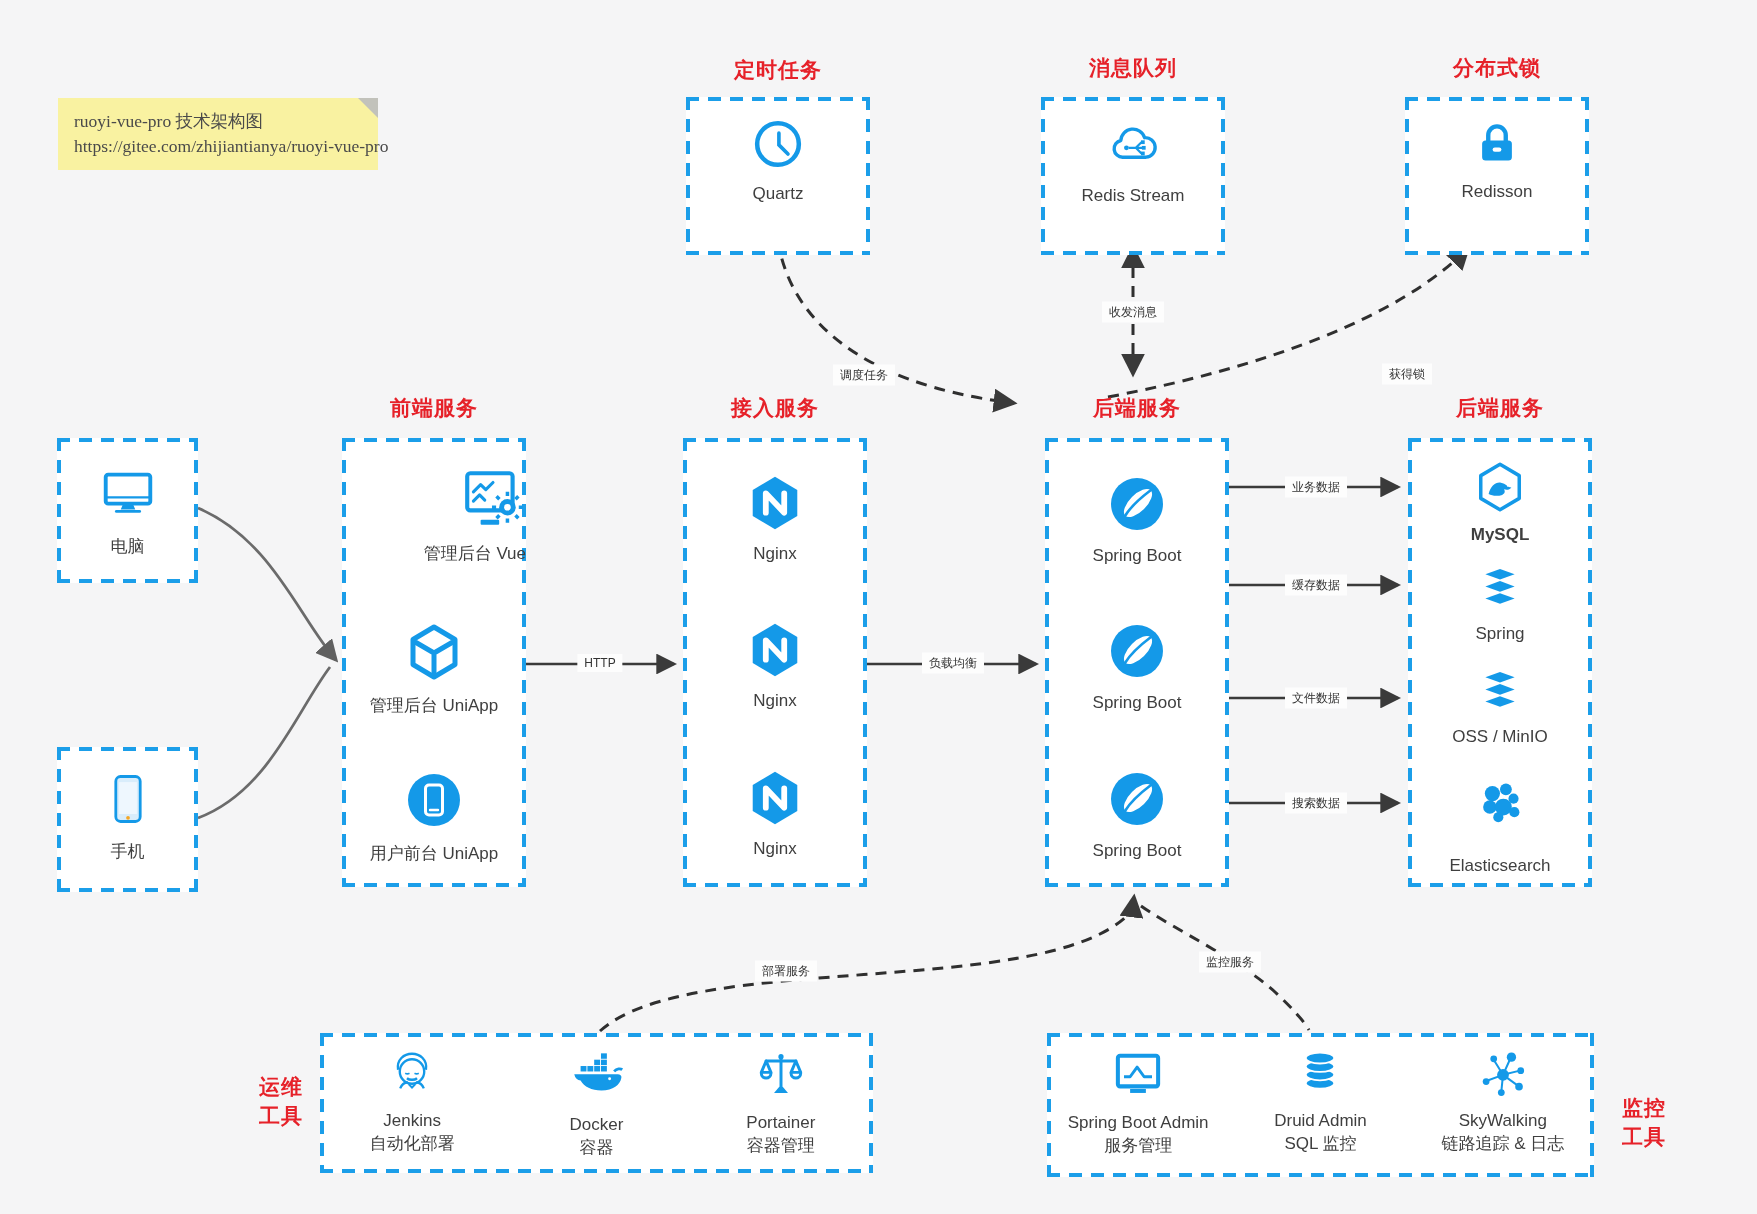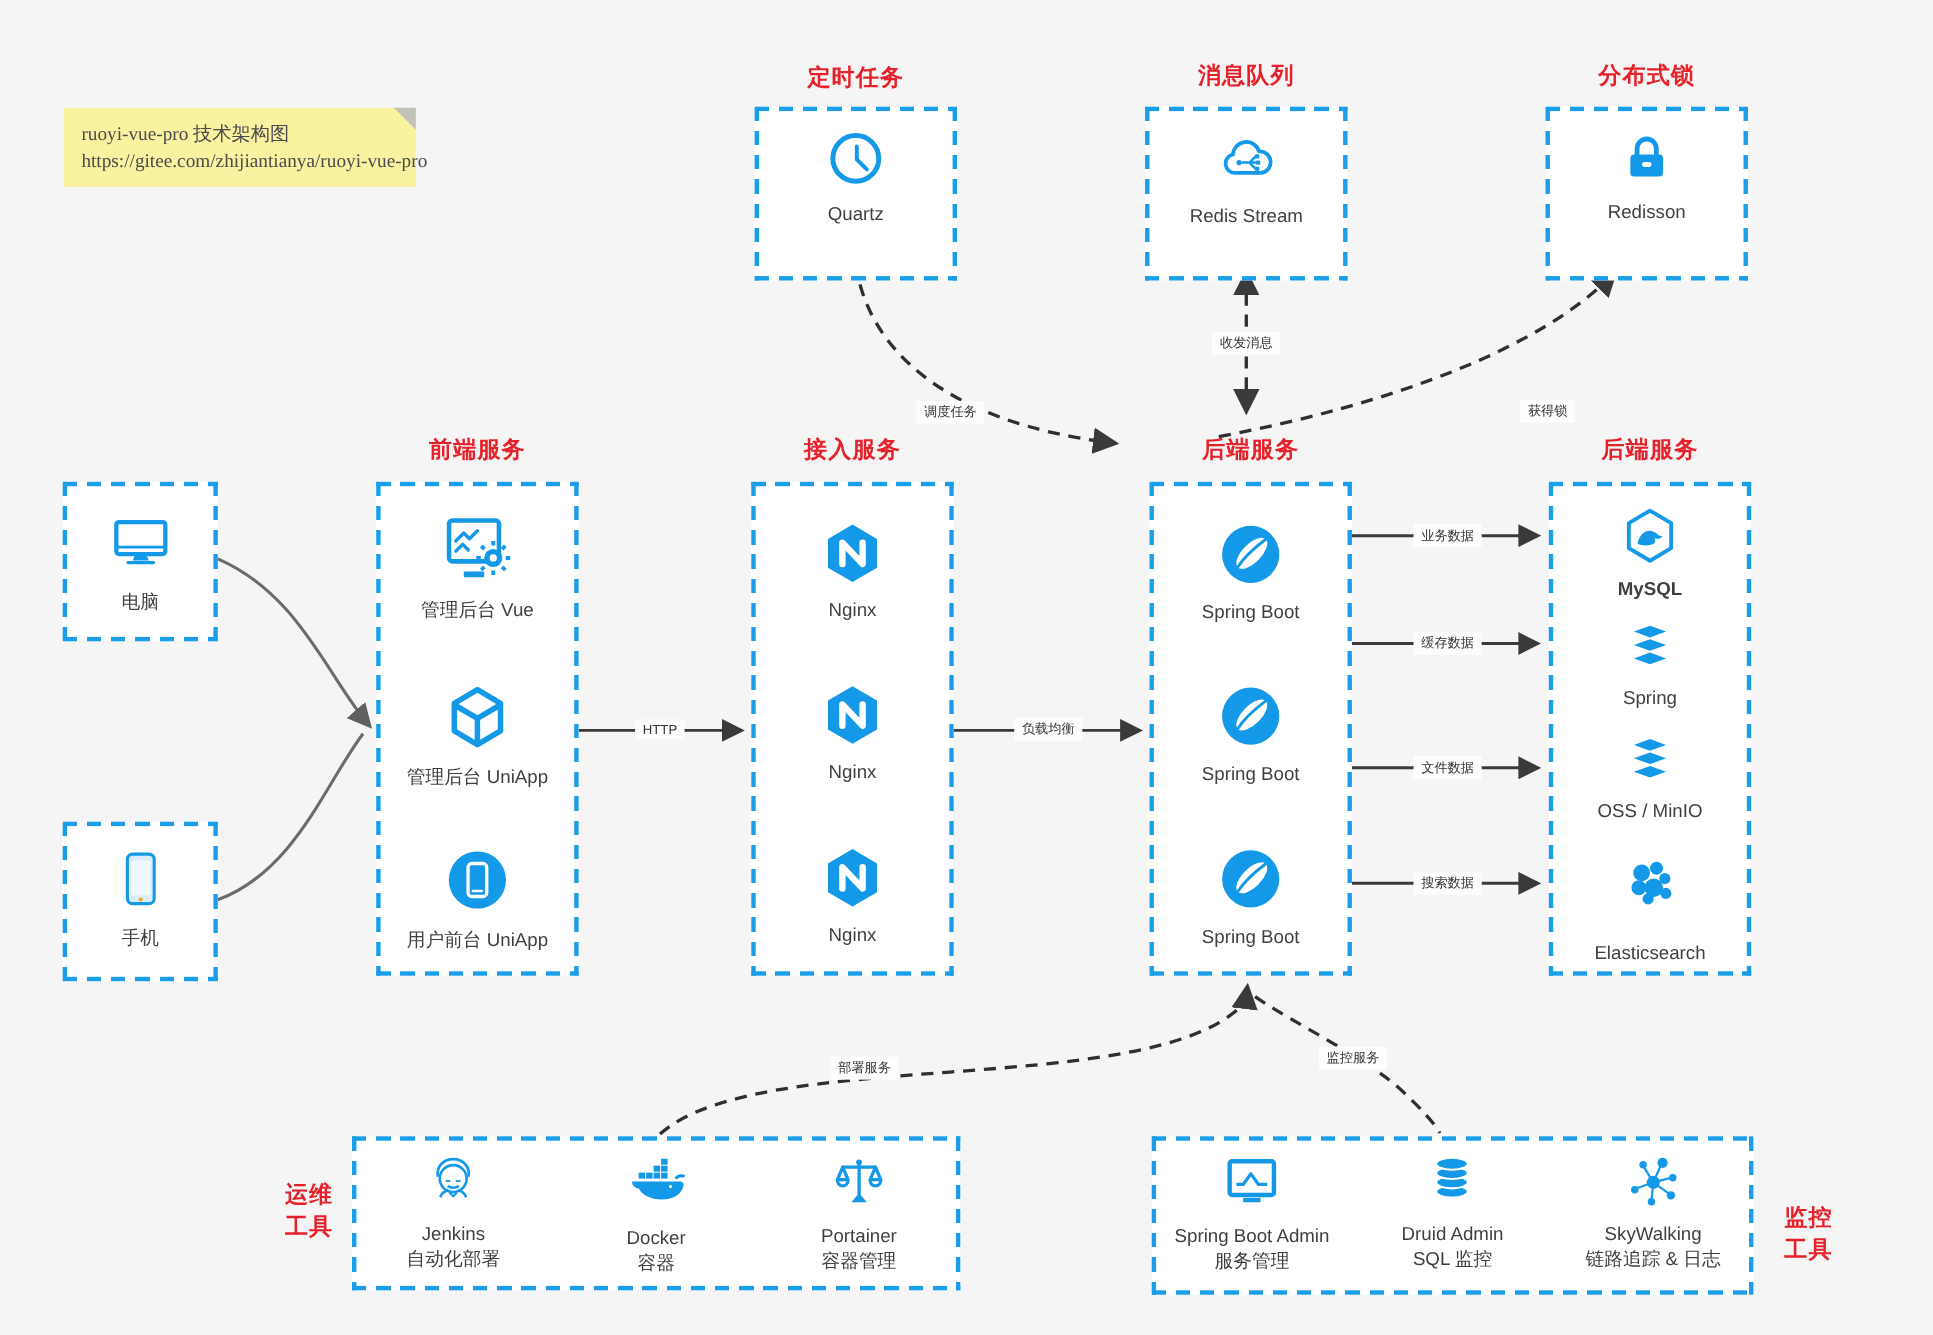--- a/index.html
+++ b/index.html
@@ -142,21 +142,21 @@
       <svg width="60" height="60" viewBox="0 0 64 64">
           <rect x="19" y="8" width="26" height="48" rx="5" fill="#d9edfb" stroke="#1499e8" stroke-width="3"></rect>
           <rect x="22.5" y="14" width="19" height="34" fill="#eef7fe"></rect>
           <circle cx="32" cy="52" r="2" fill="#f5a623"></circle>
         </svg>
     </span>
     <span class="lbl">手机</span>
   </div>
 
   <div class="dbox" style="left:342px;top:438px;width:184px;height:449px;">
-    <div class="it" style="top:28px;">
+    <div class="it" style="top:28px;align-items:flex-end;">
       <span>
         <svg width="66" height="66" viewBox="0 0 64 64">
             <rect x="7" y="7" width="44" height="36" rx="3" fill="none" stroke="#1499e8" stroke-width="4"></rect>
             <path d="M13 25 l7 -7 5 5 7 -7 M13 34 l6 -6 5 5" fill="none" stroke="#1499e8" stroke-width="3" stroke-linecap="round" stroke-linejoin="round"></path>
             <g stroke="#1499e8" stroke-width="3.4">
               <path d="M46 29 v-4 M46 51 v4 M35 40 h-4 M57 40 h4 M38.2 32.2 l-2.8 -2.8 M53.8 47.8 l2.8 2.8 M38.2 47.8 l-2.8 2.8 M53.8 32.2 l2.8 -2.8"></path>
             </g>
             <circle cx="46" cy="40" r="8" fill="#1499e8"></circle>
             <circle cx="46" cy="40" r="3.2" fill="#fff"></circle>
             <rect x="20" y="52" width="18" height="5" rx="1" fill="#1499e8"></rect>

